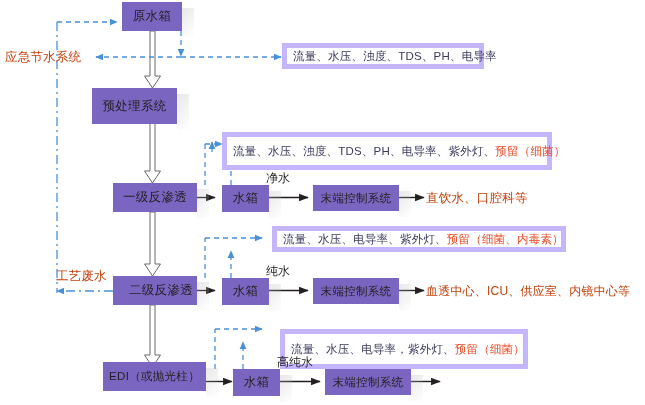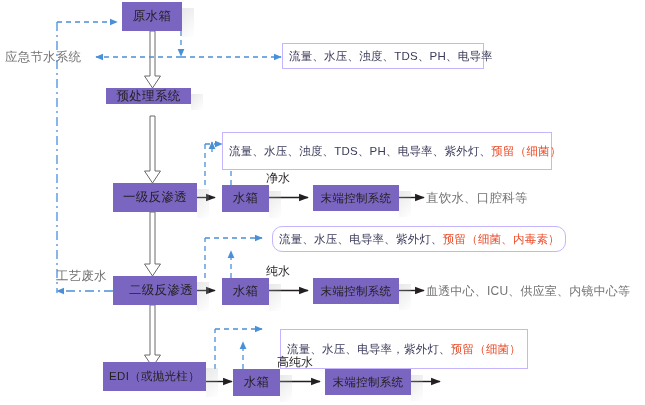--- a/index.html
+++ b/index.html
@@ -34,36 +34,36 @@
     position: absolute;
     left: 100%;
     top: 6px;
     width: 12px;
     height: 100%;
     background: linear-gradient(135deg, rgba(190,190,190,0.35), rgba(255,255,255,0));
     pointer-events: none;
   }
   .annot {
     position: absolute;
-    border: 1px solid #c4b5fd;
+    border: 5px solid #c4b5fd;
     background: #ffffff;
     color: #3b3b5c;
     font-size: 11.5px;
     display: flex;
     align-items: center;
     padding: 0 6px;
     box-sizing: border-box;
     white-space: nowrap;
     letter-spacing: 0.2px;
   }
   .annot .hl { color: #ec4a26; font-family: Liberation Mono, monospace; }
   .plain {
     position: absolute;
     font-size: 12.5px;
-    color: #737373;
+    color: #c2410c;
     white-space: nowrap;
     letter-spacing: 0.2px;
   }
   .small-label {
     position: absolute;
     font-size: 12px;
     color: #231f20;
     white-space: nowrap;
   }
   svg.overlay {
@@ -139,21 +139,21 @@
 
     <line x1="243" y1="369" x2="243" y2="342" stroke="#4a90d9" stroke-width="1.3" stroke-dasharray="5,4" marker-end="url(#blueArrow)"></line>
     <line x1="215" y1="369" x2="215" y2="329" stroke="#4a90d9" stroke-width="1.3" stroke-dasharray="5,4"></line>
     <line x1="215" y1="329" x2="262" y2="329" stroke="#4a90d9" stroke-width="1.3" stroke-dasharray="5,4" marker-end="url(#blueArrow)"></line>
   </svg>
 
   <div class="node" style="left:122px; top:2px; width:60px; height:29px;">
     <span>原水箱</span>
   </div>
 
-  <div class="node" style="left:106px; top:88px; width:85px; height:16px;">
+  <div class="node" style="left:92px; top:88px; width:85px; height:36px;">
     <span>预处理系统</span>
   </div>
 
   <div class="node" style="left:113px; top:183px; width:84px; height:29px;">
     <span>一级反渗透</span>
   </div>
 
   <div class="node" style="left:113px; top:276px; width:84px; height:29px;padding-left:12px;">
     <span>二级反渗透</span>
   </div>
@@ -188,21 +188,21 @@
 
   <div class="annot" style="left:282px; top:43px; width:202px; height:26px;">
     <span>流量、水压、浊度、TDS、PH、电导率</span>
   </div>
 
   <div class="annot" style="left:222px; top:132px; width:330px; height:38px;">
     <span>流量、水压、浊度、TDS、PH、电导率、紫外灯、</span>
       <span class="hl">预留（细菌）</span>
   </div>
 
-  <div class="annot" style="left:272px; top:226px; width:294px; height:26px;border-radius:10px;">
+  <div class="annot" style="left:272px; top:226px; width:294px; height:26px;">
     <span>流量、水压、电导率、紫外灯、</span>
       <span class="hl">预留（细菌、内毒素）</span>
   </div>
 
   <div class="annot" style="left:280px; top:329px; width:248px; height:40px;">
     <span>流量、水压、电导率，紫外灯、</span>
       <span class="hl">预留（细菌）</span>
   </div>
 
   <div class="plain" style="left:5px; top:49px;">应急节水系统</div>

